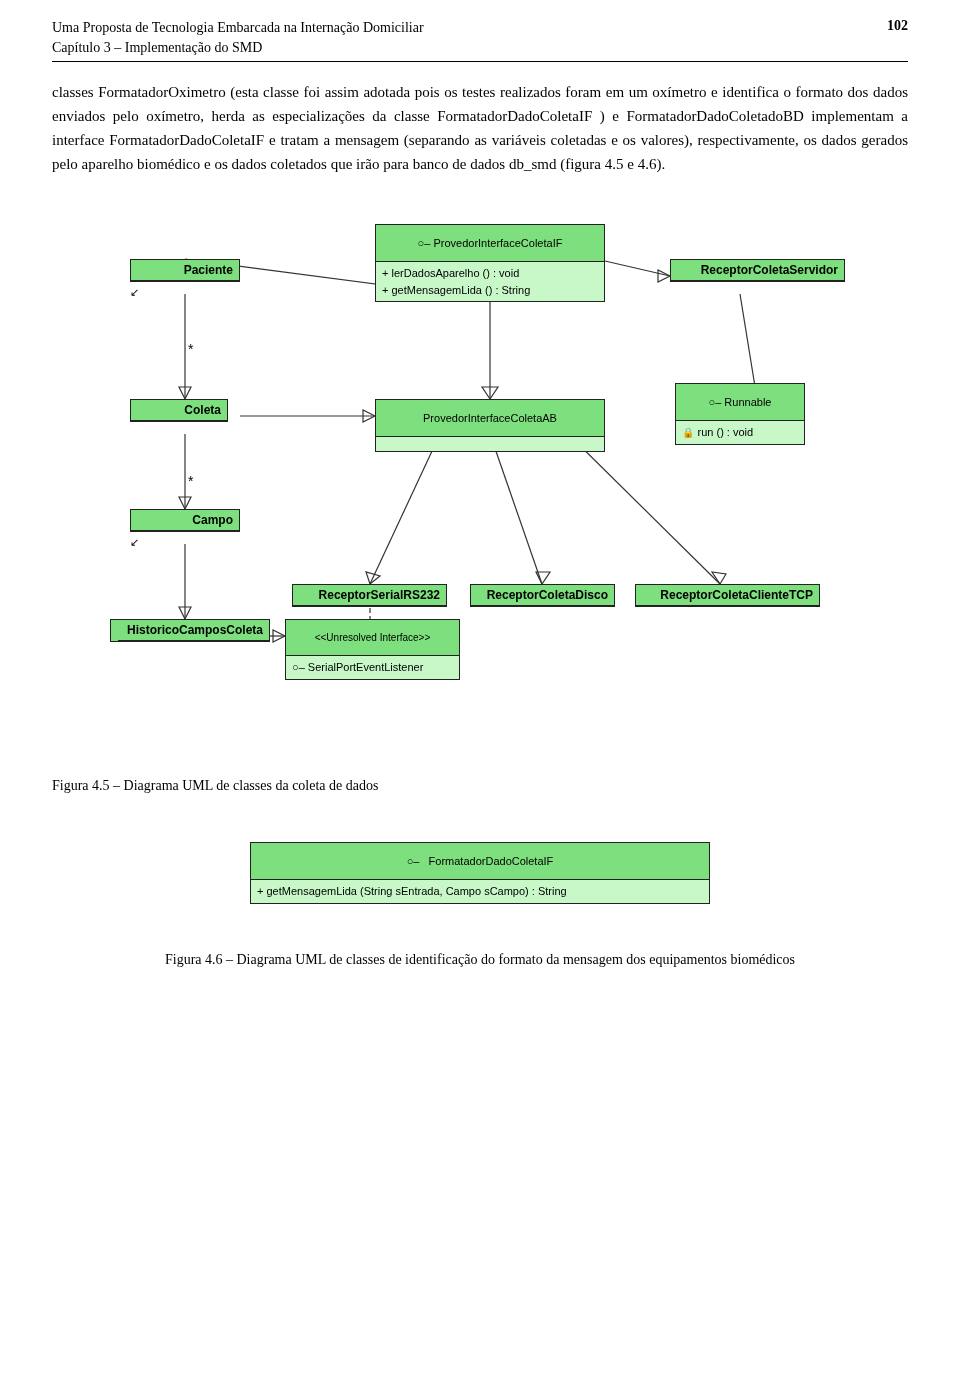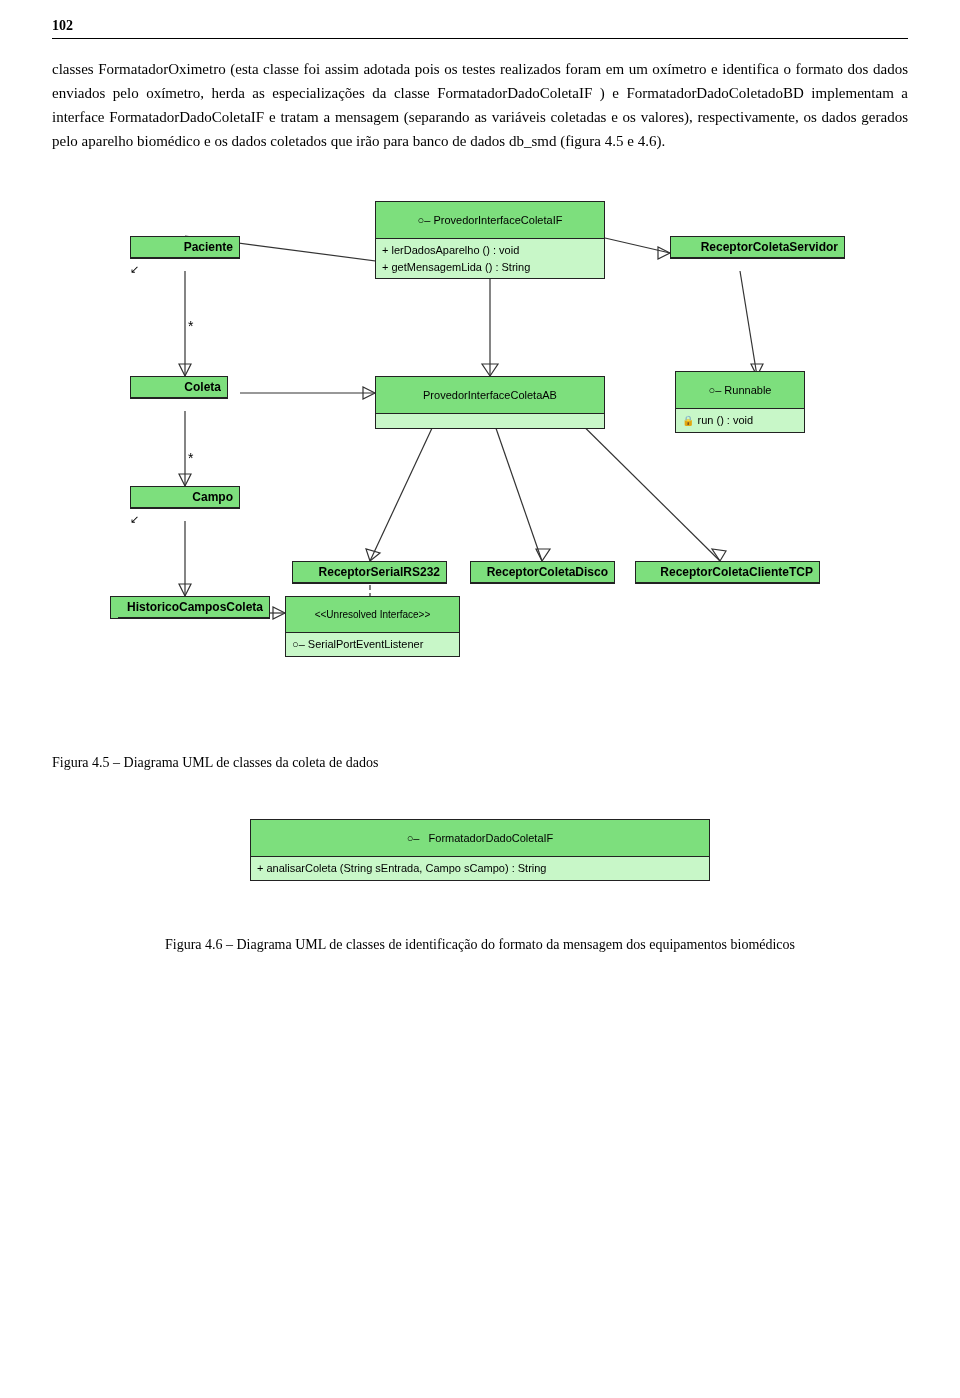--- a/index.html
+++ b/index.html
@@ -87,37 +87,41 @@
     
     .diagram2-container {
       margin: 18px auto 6px auto;
       position: relative;
       width: 560px;
       height: 110px;
     }
     .figure2-caption {
       text-align: center;
       font-size: 14px;
-      margin: 12px 0 12px 0;
+      margin: 4px 0 12px 0;
     }
     svg.diagram-svg {
       position: absolute;
       top: 0; left: 0;
       width: 100%;
       height: 100%;
       overflow: visible;
       pointer-events: none;
     }
   </style>
 </head>
 <body>
 
 <div class="page">
 
   <div class="header">
+    <div class="header-left">
+      <div>Uma Proposta de Tecnologia Embarcada na Internação Domiciliar</div>
+      <div>Capítulo 3 – Implementação do SMD</div>
+    </div>
     <div class="header-right">102</div>
   </div>
 
   <div class="body-text">classes FormatadorOximetro (esta classe foi assim adotada pois os testes realizados foram em um oxímetro e identifica o formato dos dados enviados pelo oxímetro, herda as especializações da classe FormatadorDadoColetaIF ) e FormatadorDadoColetadoBD implementam a interface FormatadorDadoColetaIF e tratam a mensagem (separando as variáveis coletadas e os valores), respectivamente, os dados gerados pelo aparelho biomédico e os dados coletados que irão para banco de dados db_smd (figura 4.5 e 4.6).</div>
 
   <div style="display:flex; justify-content:center;">
     <div class="diagram-container">
 
       <svg class="diagram-svg" viewBox="0 0 760 560">
 
@@ -188,21 +192,21 @@
         <div class="iface-header">
           <span>ProvedorInterfaceColetaAB</span>
         </div>
         <div class="iface-body" style="min-height:14px;"></div>
       </div>
 
       <div class="uml-class" style="left:30px; top:195px; width:98px;">
         <div class="class-name">Coleta</div>
       </div>
 
-      <div class="uml-interface" style="left:575px; top:190px; width:130px;">
+      <div class="uml-interface" style="left:575px; top:179px; width:130px;">
         <div class="iface-header">
           <span>○–&nbsp;</span><span>Runnable</span>
         </div>
         <div class="iface-body">
           <div>
             <span style="font-size:10px;">🔒</span> run ()  : void
           </div>
         </div>
       </div>
 
@@ -242,21 +246,21 @@
 
   <div style="display:flex; justify-content:center; margin-top:30px;">
     <div class="diagram2-container" style="width:560px; height:100px; position:relative;">
 
       <div class="uml-interface" style="left:50px; top:0; width:460px;">
         <div class="iface-header">
           <span>○–&nbsp;&nbsp;</span>
           <span>FormatadorDadoColetaIF</span>
         </div>
         <div class="iface-body">
-          <div>+ analisarColeta (String sEntrada, Campo sCampo)  : String</div>
+          <div>+ getMensagemLida (String sEntrada, Campo sCampo)  : String</div>
         </div>
       </div>
 
     </div>
   </div>
 
   <div class="figure2-caption">Figura 4.6 – Diagrama UML de classes de identificação do formato da mensagem dos equipamentos biomédicos</div>
 
 </div>
 

